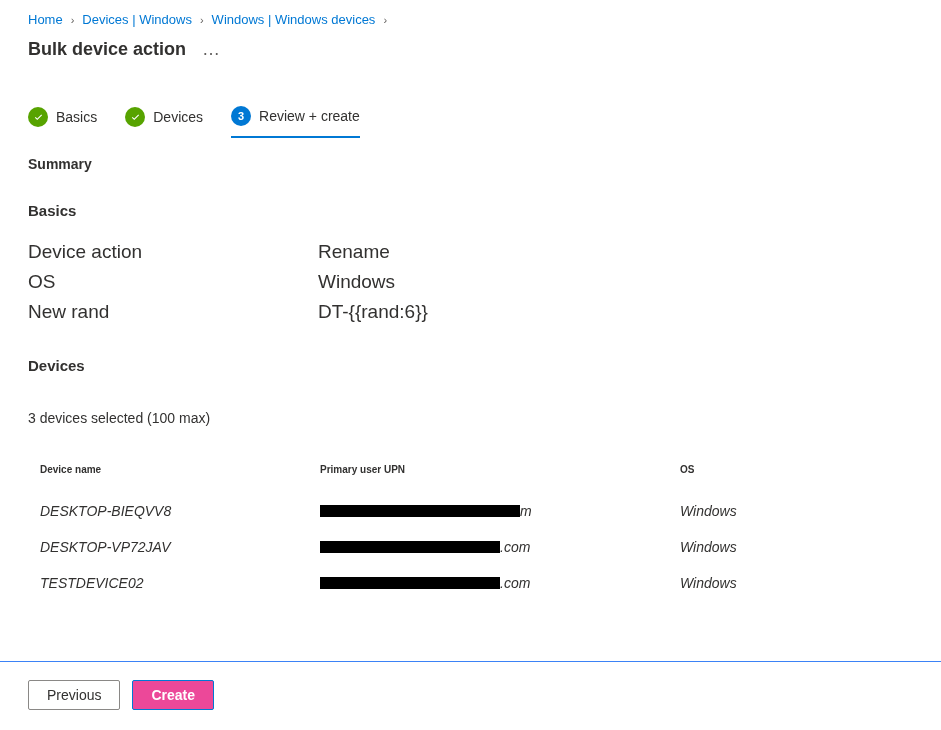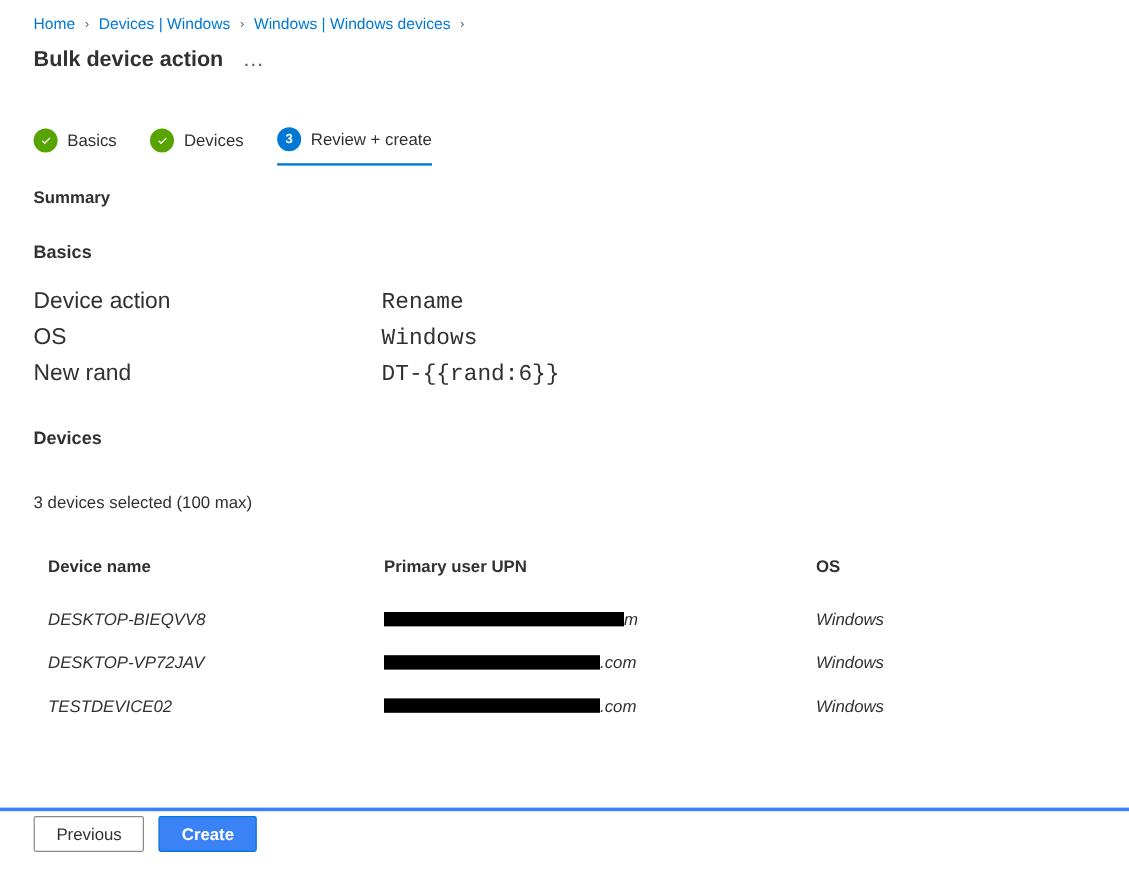--- a/index.html
+++ b/index.html
@@ -96,36 +96,35 @@
       display: flex;
       padding: 4px 0;
       font-size: 19px;
     }
     .kv-label {
       width: 290px;
       color: #323130;
     }
     .kv-value {
       color: #323130;
-      font-family: Liberation Mono, monospace;
     }
     .selected-count {
       font-size: 14px;
       color: #323130;
       margin-top: 36px;
       margin-bottom: 28px;
     }
     .table {
       width: 100%;
       border-collapse: collapse;
     }
     .table th {
       text-align: left;
       font-weight: 600;
-      font-size: 14px;
+      font-size: 10px;
       padding: 10px 12px 18px 12px;
       color: #323130;
     }
     .table td {
       padding: 10px 12px;
       font-size: 14px;
       color: #323130;
       vertical-align: middle;
       font-style: italic;
     }
@@ -139,40 +138,40 @@
     .redact-block {
       display: inline-block;
       background: #000;
       height: 12px;
     }
     .footer {
       position: absolute;
       left: 0;
       right: 0;
       bottom: 0;
-      border-top: 3px solid #3b82f6;
-      padding: 4px 28px 20px 28px;
+      border-top: 1px solid #3b82f6;
+      padding: 18px 28px 20px 28px;
       display: flex;
       gap: 12px;
       background: #fff;
     }
     .btn {
       font-size: 14px;
       padding: 6px 18px;
       border-radius: 2px;
       cursor: pointer;
       font-family: inherit;
     }
     .btn-secondary {
       background: #fff;
       border: 1px solid #8a8886;
       color: #323130;
     }
     .btn-primary {
-      background: #3b82f6;
+      background: #ec4899;
       border: 1px solid #0078d4;
       color: #fff;
       font-weight: 600;
     }
     .check-svg { width: 11px; height: 11px; }
   </style>
 </head>
 <body>
 
 <nav class="breadcrumb">

